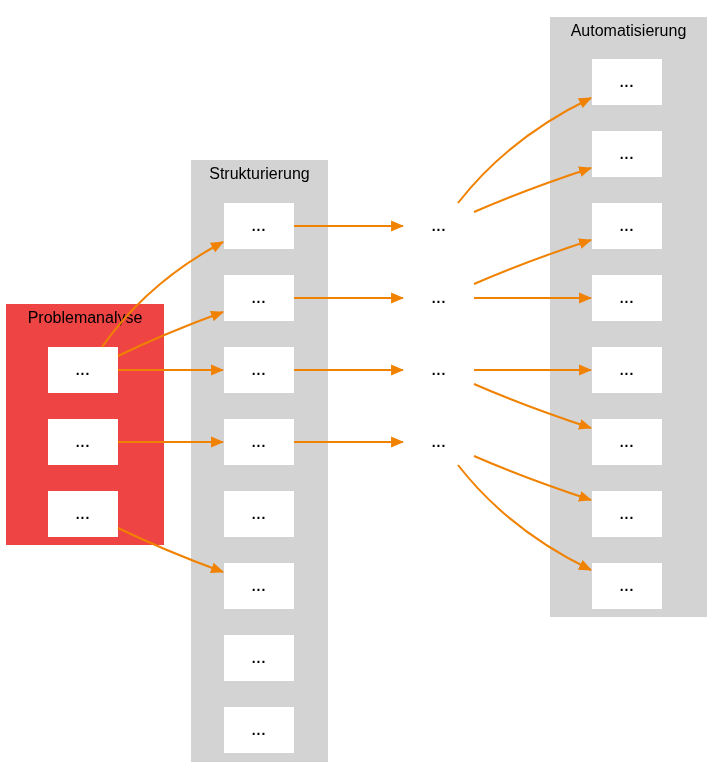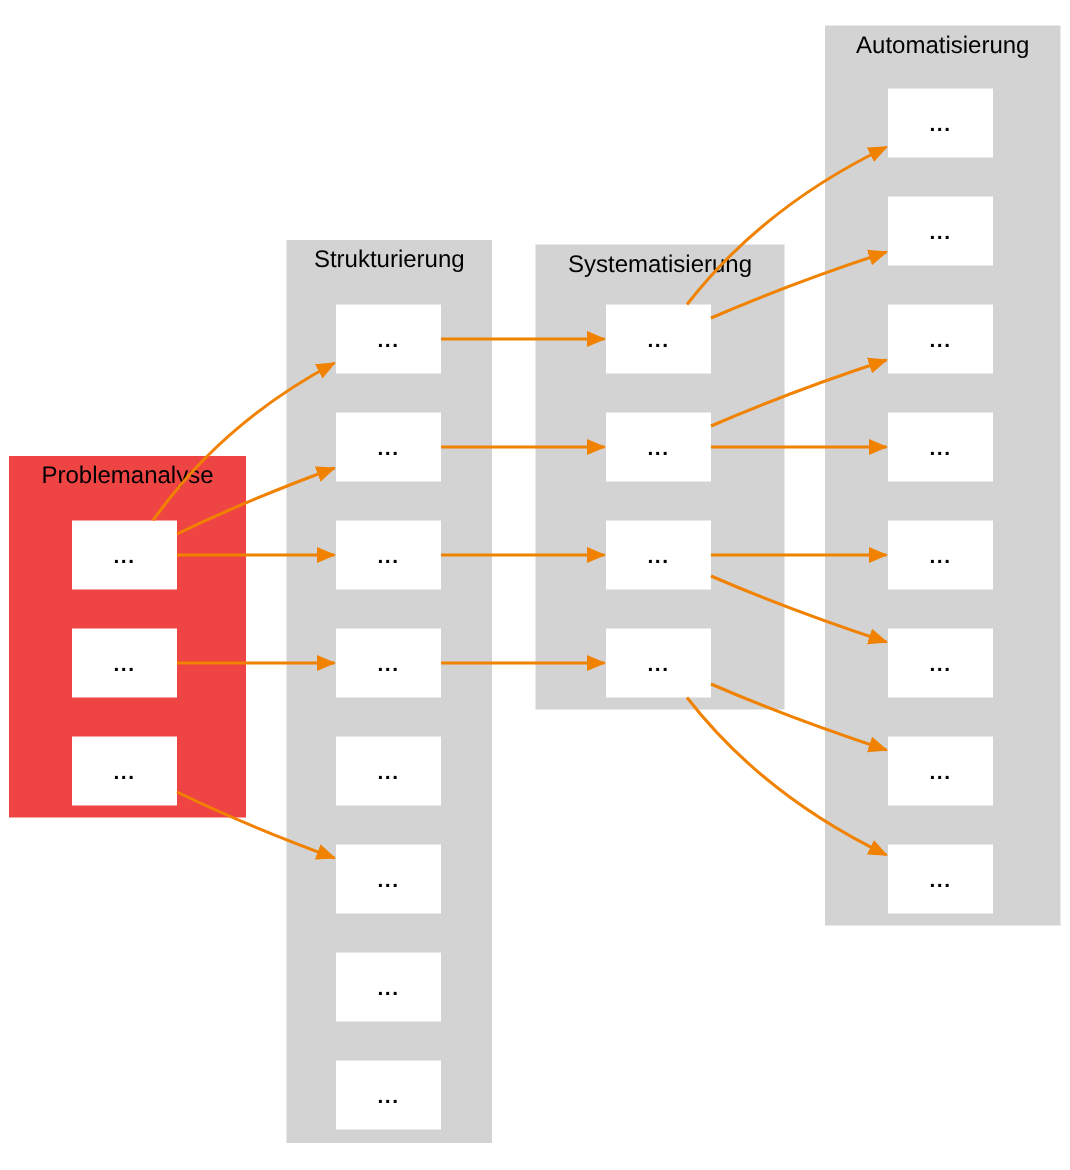--- a/index.html
+++ b/index.html
@@ -25,23 +25,20 @@
 <div class="canvas" id="canvas" style="background: rgb(255, 255, 255);">
 
   <div class="cluster" style="left: 6px; top: 304px; width: 158px; height: 241px; background: #ef4444;">
     <div class="cluster-label">Problemanalyse</div>
   </div>
 
   <div class="cluster" style="left: 191px; top: 160px; width: 137px; height: 602px; background: rgb(211, 211, 211);">
     <div class="cluster-label">Strukturierung</div>
   </div>
 
-  <div class="cluster" style="left: 357px; top: 163px; width: 166px; height: 310px; background: rgb(211, 211, 211);">
-    <div class="cluster-label">Systematisierung</div>
-  </div>
 
   <div class="cluster" style="left: 550px; top: 17px; width: 157px; height: 600px; background: rgb(211, 211, 211);">
     <div class="cluster-label">Automatisierung</div>
   </div>
 
 <div class="node" style="left: 48px; top: 347px; width: 70px; height: 46px; background: rgb(255, 255, 255); color: rgb(0, 0, 0);">...</div>
     <div class="node" style="left: 48px; top: 419px; width: 70px; height: 46px; background: rgb(255, 255, 255); color: rgb(0, 0, 0);">...</div>
     <div class="node" style="left: 48px; top: 491px; width: 70px; height: 46px; background: rgb(255, 255, 255); color: rgb(0, 0, 0);">...</div>
     <div class="node" style="left: 224px; top: 203px; width: 70px; height: 46px; background: rgb(255, 255, 255); color: rgb(0, 0, 0);">...</div>
     <div class="node" style="left: 224px; top: 275px; width: 70px; height: 46px; background: rgb(255, 255, 255); color: rgb(0, 0, 0);">...</div>

